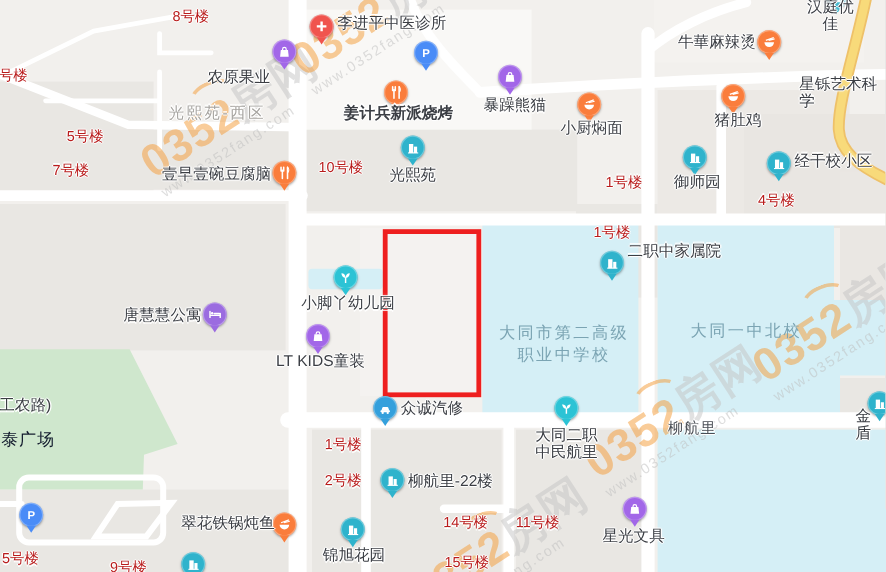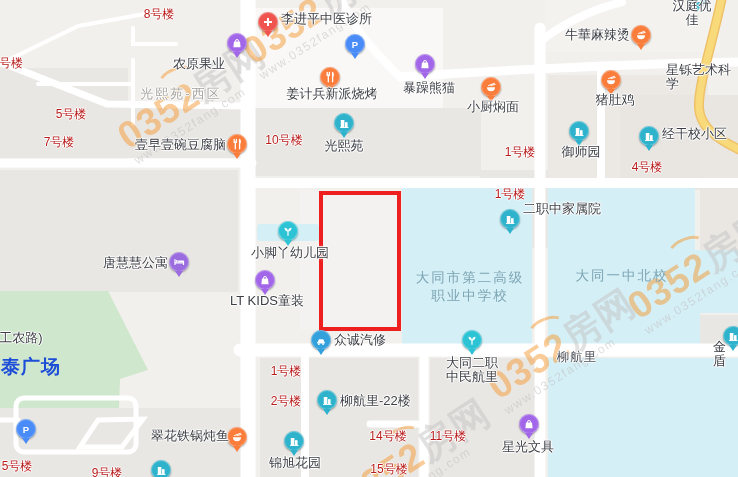--- a/index.html
+++ b/index.html
@@ -8,21 +8,21 @@
   #map svg.base{position:absolute;left:0;top:0;z-index:1;}
   
   .poi-lbl{position:absolute;z-index:14;font-size:13px;color:#3b3e44;line-height:14px;white-space:pre-line;
      text-shadow:-1px 0 0 #fff,1px 0 0 #fff,0 -1px 0 #fff,0 1px 0 #fff,0 0 3px #fff;}
   .bld-lbl{position:absolute;z-index:9;font-size:12px;color:#b91c1c;white-space:pre;
      text-shadow:-1px 0 0 #fff,1px 0 0 #fff,0 -1px 0 #fff,0 1px 0 #fff;}
   .area-lbl{position:absolute;z-index:9;white-space:pre-line;text-align:center;}
   .area-lbl.residential{font-size:13px;color:#a6a4a0;letter-spacing:2px;
      text-shadow:-1px 0 0 #fff,1px 0 0 #fff,0 -1px 0 #fff,0 1px 0 #fff;}
   .area-lbl.school{font-size:13.5px;color:#7ba4b3;letter-spacing:2px;line-height:18px;}
-  .area-lbl.park{font-size:19px;color:#1d4ed8;letter-spacing:1px;font-weight:bold;}
+  .area-lbl.park{font-size:14px;color:#0f172a;letter-spacing:1px;}
   .area-lbl.dark{font-size:13px;color:#3b3e44;
      text-shadow:-1px 0 0 #fff,1px 0 0 #fff,0 -1px 0 #fff,0 1px 0 #fff;}
   .area-lbl.road{font-size:12.5px;color:#4a4e55;letter-spacing:1px;
      text-shadow:-1px 0 0 #fff,1px 0 0 #fff,0 -1px 0 #fff,0 1px 0 #fff;}
   
   .pin{position:absolute;width:20px;height:20px;border-radius:50%;z-index:12;
        box-shadow:0 1px 2px rgba(0,0,0,.35), inset 0 0 0 1px rgba(255,255,255,.3);}
   .pin svg{position:absolute;left:4px;top:4px;}
   .pin .tail{position:absolute;left:50%;top:18.5px;margin-left:-4.5px;width:0;height:0;
        border-left:4.5px solid transparent;border-right:4.5px solid transparent;border-top:6px solid;}
@@ -127,21 +127,21 @@
         <div class="swoosh"></div>
         <div class="big"><span class="num">0352</span><span class="suffix">房网</span></div>
         <div class="url">www.0352fang.com</div>
       </div>
     </div>
   <div id="lbl-layer">
       <div class="poi-lbl" style="left: 281px; top: 19px; transform: translateY(-50%);">李进平中医诊所</div>
       <div class="poi-lbl" style="left: 225px; top: 44px; transform: translate(-100%, -50%); margin-top: 20px;">农原果业</div>
       <div class="poi-lbl center" style="text-align: center; left: 692px; top: 13px; transform: translate(-50%, -50%);">汉庭优佳</div>
       <div class="poi-lbl" style="left: 630px; top: 35px; transform: translate(-100%, -50%);">牛華麻辣烫</div>
-      <div class="poi-lbl center" style="text-align: center; left: 332px; top: 94px; transform: translate(-50%, -50%);">姜计兵新派烧烤</div>
+      <div class="poi-lbl center" style="text-align: center; left: 332px; top: 94px; transform: translate(-50%, -50%); font-weight: bold;">姜计兵新派烧烤</div>
       <div class="poi-lbl center" style="text-align: center; left: 429px; top: 88px; transform: translate(-50%, -50%);">暴躁熊猫</div>
       <div class="poi-lbl" style="left: 666px; top: 77px; transform: translateY(-50%);">星铄艺术科学</div>
       <div class="poi-lbl center" style="text-align: center; left: 615px; top: 100px; transform: translate(-50%, -50%);">猪肚鸡</div>
       <div class="poi-lbl center" style="text-align: center; left: 493px; top: 107px; transform: translate(-50%, -50%);">小厨焖面</div>
       <div class="poi-lbl center" style="text-align: left; left: 344px; top: 146px; transform: translate(-50%, -50%);">光熙苑</div>
       <div class="poi-lbl center" style="text-align: center; left: 581px; top: 152px; transform: translate(-50%, -50%);">御师园</div>
       <div class="poi-lbl" style="left: 662px; top: 134px; transform: translateY(-50%);">经干校小区</div>
       <div class="poi-lbl" style="left: 226px; top: 145px; transform: translate(-100%, -50%);">壹早壹碗豆腐脑</div>
       <div class="poi-lbl" style="left: 168px; top: 263px; transform: translate(-100%, -50%);">唐慧慧公寓</div>
       <div class="poi-lbl center" style="text-align: center; left: 290px; top: 253px; transform: translate(-50%, -50%);">小脚丫幼儿园</div>

